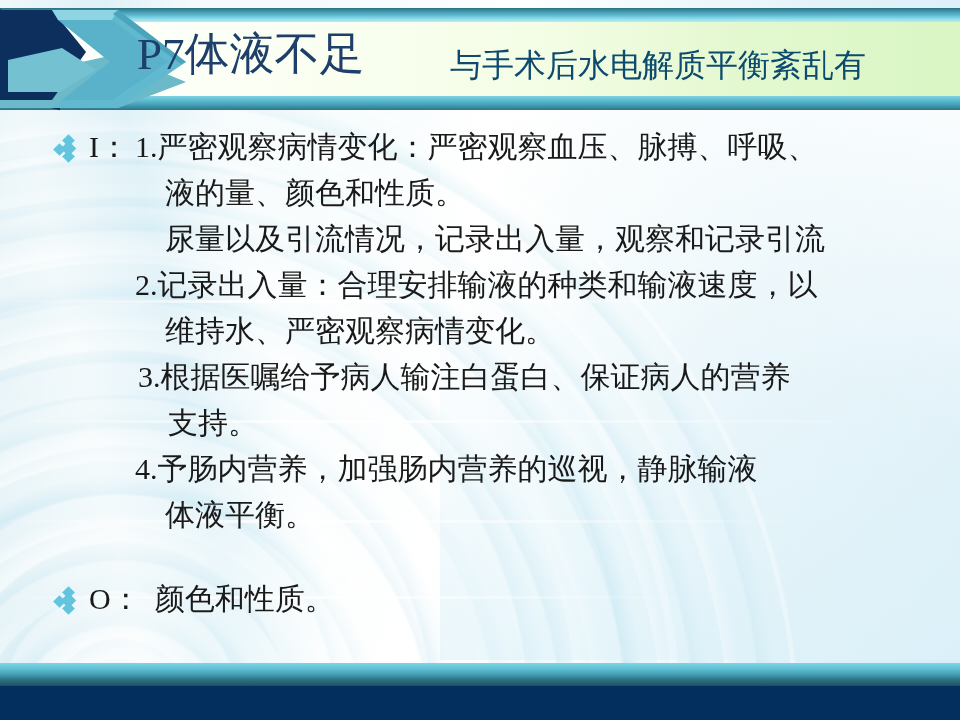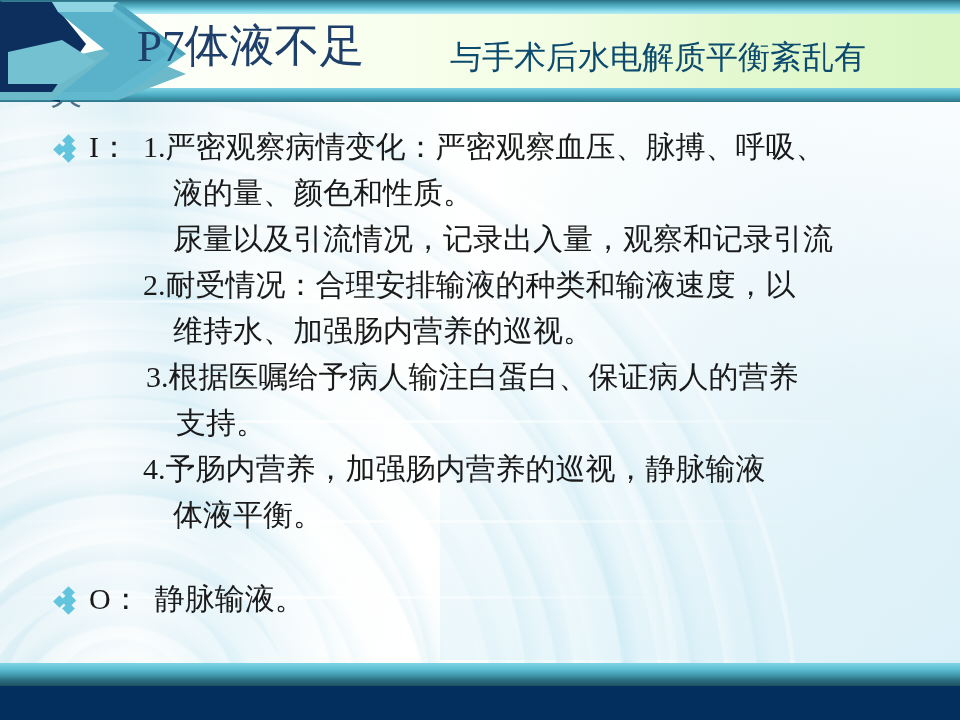--- a/index.html
+++ b/index.html
@@ -99,21 +99,21 @@
     height: 3px;
     background: linear-gradient(90deg,
       rgba(255,255,255,0) 0%,
       rgba(255,255,255,0.85) 35%,
       rgba(255,255,255,0.0) 100%);
   }
 
   
   .header-band {
     position: absolute;
-    left: 0; top: 0;
+    left: 0; top: 8px;
     width: 784px;
     height: 102px;
   }
   .header-strip-top {
     position: absolute;
     left: 0; top: 0;
     width: 960px; height: 14px;
     background: linear-gradient(180deg,
       #2c6f82 0%,
       #3f93a8 22%,
@@ -235,21 +235,20 @@
     white-space: nowrap;
   }
 
   .num-item {
     position: absolute;
     font-size: 30px;
     line-height: 46px;
     color: #1a1a1a;
     font-family: "Liberation Serif", "DejaVu Serif", serif;
     white-space: nowrap;
-    margin-left: 8px;
   }
   .num-item .ln {
     display: block;
   }
   .num-item .ln.ind {
     padding-left: 30px;
   }
 
   
   .bottom-grad {
@@ -340,43 +339,43 @@
       <div class="lvl1-text" style="margin-left:8px;">I：</div>
     </div>
 
     <div class="num-item" style="left:135px; top:20px;">
       <span class="ln"><span>1.</span><span>严密观察病情变化：严密观察血压、脉搏、呼吸、</span></span>
       <span class="ln ind">液的量、颜色和性质。</span>
       <span class="ln ind">尿量以及引流情况，记录出入量，观察和记录引流</span>
     </div>
 
     <div class="num-item" style="left:135px; top:158px;">
-      <span class="ln"><span>2.</span><span>耐受情况：合理安排输液的种类和输液速度，以</span></span>
-      <span class="ln ind">维持水、加强肠内营养的巡视。</span>
+      <span class="ln"><span>2.</span><span>记录出入量：合理安排输液的种类和输液速度，以</span></span>
+      <span class="ln ind">维持水、严密观察病情变化。</span>
     </div>
 
     <div class="num-item" style="left:138px; top:250px;">
       <span class="ln"><span>3.</span><span>根据医嘱给予病人输注白蛋白、保证病人的营养</span></span>
       <span class="ln ind">支持。</span>
     </div>
 
     <div class="num-item" style="left:135px; top:342px;">
       <span class="ln"><span>4.</span><span>予肠内营养，加强肠内营养的巡视，静脉输液</span></span>
       <span class="ln ind">体液平衡。</span>
     </div>
 
     <div class="bullet-row" style="left:55px; top:472px;">
       <div class="dia-bullet">
         <i class="t"></i>
           <i class="l"></i>
           <i class="c"></i>
           <i class="b"></i>
       </div>
       <div class="lvl1-text" style="margin-left:8px;">O：</div>
-      <div class="lvl1-text" style="margin-left:14px;">静脉输液。</div>
+      <div class="lvl1-text" style="margin-left:14px;">颜色和性质。</div>
     </div>
 
   </div>
 
   <div class="bottom-grad"></div>
   <div class="bottom-navy-edge"></div>
   <div class="bottom-navy"></div>
 
 </div>
 

